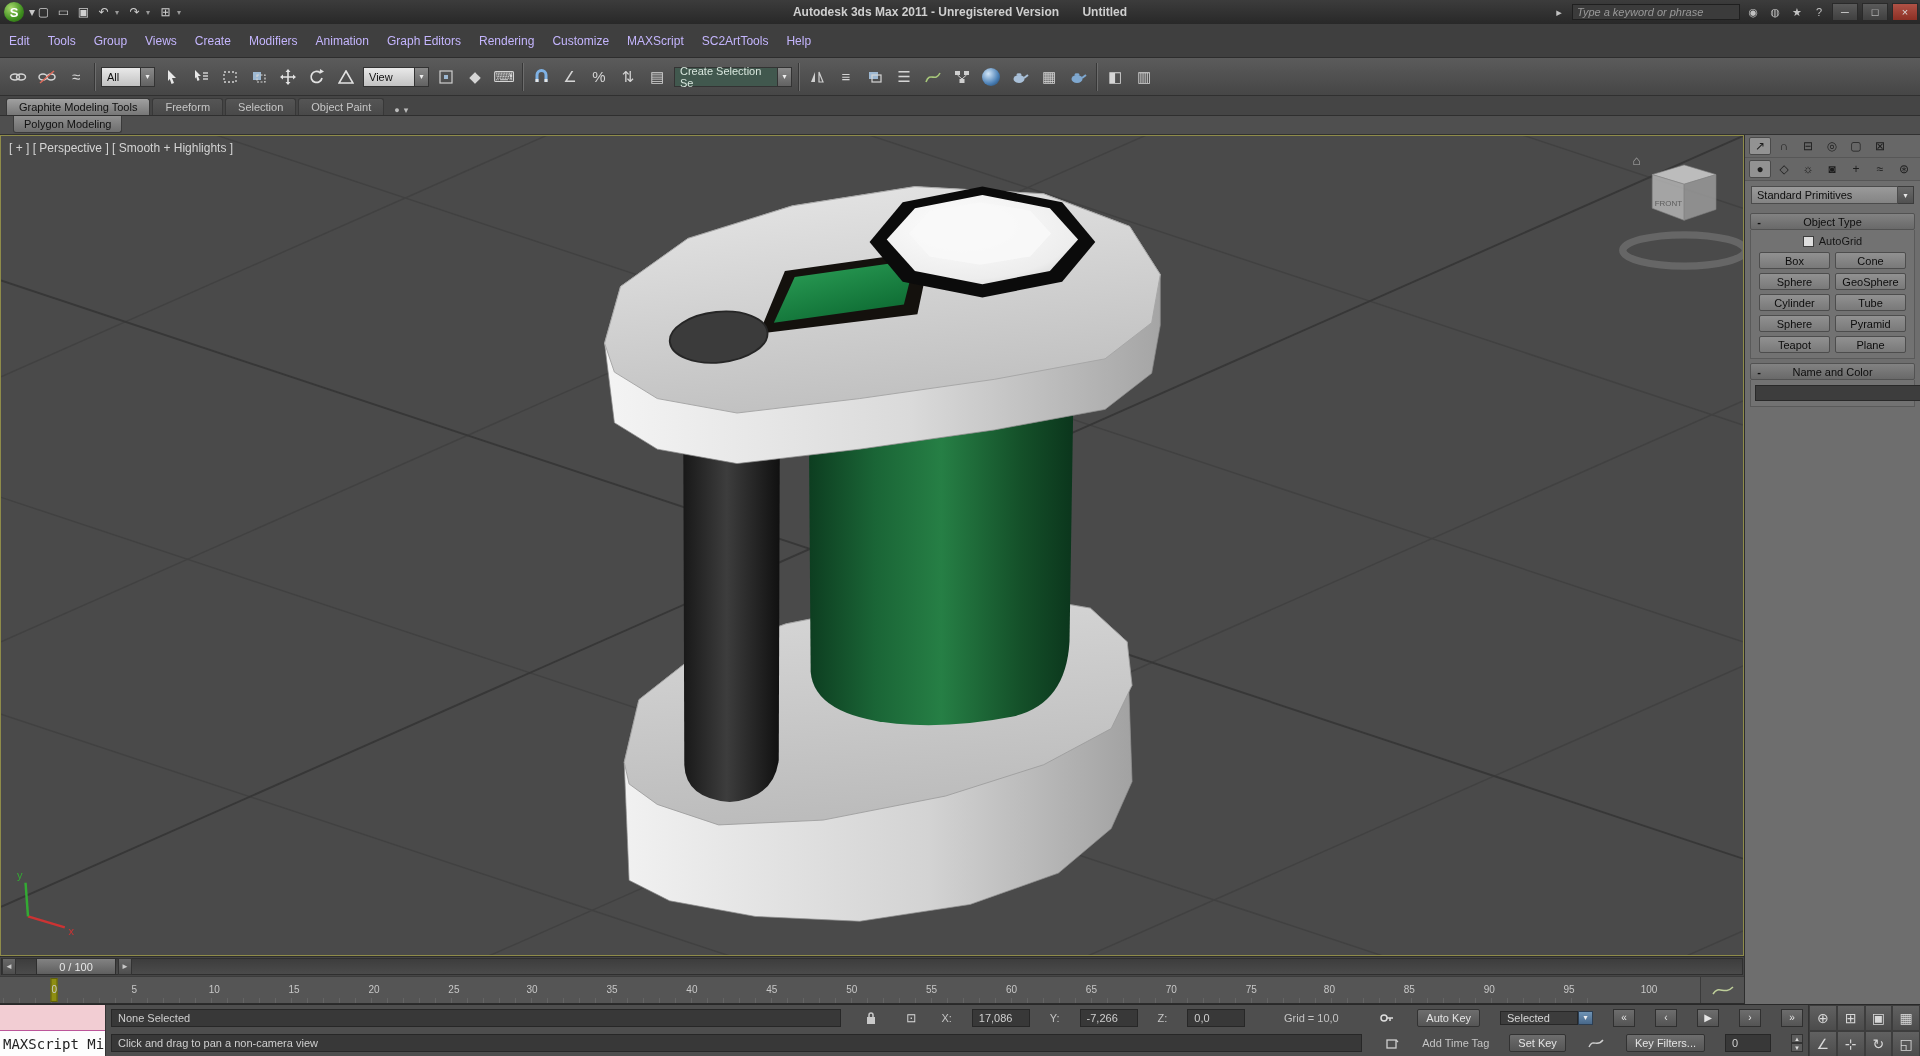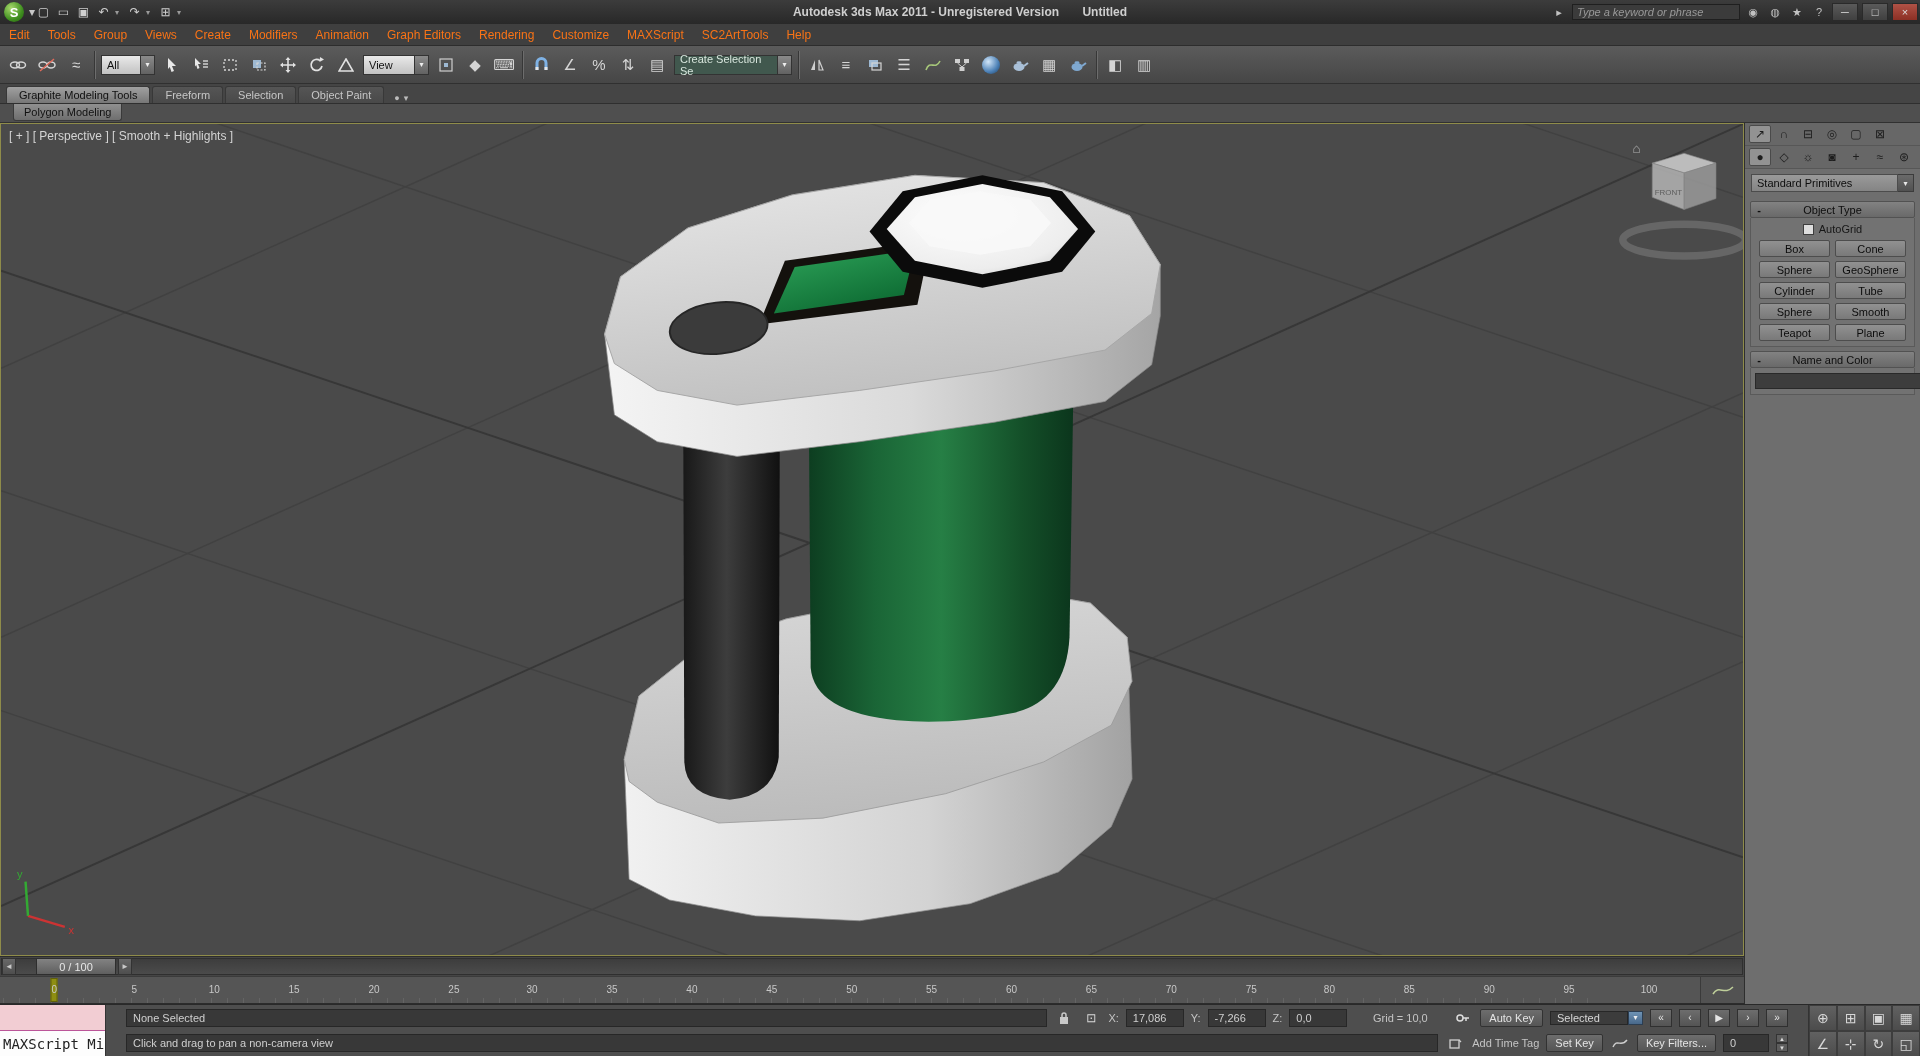--- a/index.html
+++ b/index.html
@@ -16,21 +16,21 @@
   .tb-title { position:absolute; left:0; right:0; text-align:center; font-weight:bold; color:#cfcfcf; pointer-events:none; }
   .tb-title span { margin:0 10px; }
   .tb-right { margin-left:auto; display:flex; align-items:center; gap:4px; padding-right:2px; z-index:2; }
   .search-box { width:168px; height:16px; background:#3b3b3b; border:1px solid #1f1f1f; color:#bbb; font-size:11px; font-style:italic; padding:0 4px; }
   .search-box::placeholder { color:#999; font-style:italic; }
   .tb-right .ticon { width:18px; height:18px; display:flex; align-items:center; justify-content:center; color:#c2c2c2; font-size:11px; }
   .win-btn { width:26px; height:18px; display:flex; align-items:center; justify-content:center; background:linear-gradient(#5a5a5a,#404040); border:1px solid #2a2a2a; color:#ddd; font-size:11px; }
   .win-btn.close { background:linear-gradient(#b05246,#8c2f24); }
 
   
-  .menubar { height:22px; background:#3f3f3f; border-bottom:1px solid #2d2d2d; display:flex; align-items:center; color:#f97316; font-size:12px; flex:0 0 auto; }
+  .menubar { height:34px; background:#3f3f3f; border-bottom:1px solid #2d2d2d; display:flex; align-items:center; color:#c4b5fd; font-size:12px; flex:0 0 auto; }
   .menu-item { padding:2px 9px; }
 
   
   .toolbar { height:38px; background:linear-gradient(#5b5b5b,#464646); border-bottom:1px solid #303030; display:flex; align-items:center; gap:1px; padding:0 4px; flex:0 0 auto; }
   .tbi { width:28px; height:28px; display:flex; align-items:center; justify-content:center; color:#d5d5d5; font-size:15px; border-radius:2px; flex:0 0 auto; }
   .tbi svg { display:block; }
   .tb-sep { width:1px; height:28px; background:#373737; box-shadow:1px 0 0 #6d6d6d; margin:0 3px; flex:0 0 auto; }
   .tb-dd { height:20px; display:flex; align-items:stretch; margin:0 2px; flex:0 0 auto; }
   .tb-dd .dd-field { background:linear-gradient(#e9e9e9,#c2c2c2); border:1px solid #333; color:#111; font-size:11px; display:flex; align-items:center; padding:0 5px; }
   .tb-dd .dd-btn { width:14px; background:linear-gradient(#8a8a8a,#626262); border:1px solid #333; border-left:none; color:#eee; font-size:8px; display:flex; align-items:center; justify-content:center; }
@@ -68,21 +68,21 @@
   .tick { position:absolute; top:7px; transform:translateX(-50%); }
   .frame-marker { position:absolute; left:3.2%; top:1px; bottom:1px; width:7px; transform:translateX(-50%); background:#8e8e12; border:1px solid #60600a; }
   .ruler-end { width:44px; border-left:1px solid #3a3a3a; display:flex; align-items:center; justify-content:center; background:#525252; }
 
   
   .statusbar { height:52px; background:#4e4e4e; border-top:1px solid #292929; display:flex; font-size:11px; color:#d0d0d0; flex:0 0 auto; }
   .listener { width:106px; display:flex; flex-direction:column; border-right:1px solid #333; flex:0 0 auto; }
   .listener .pink { flex:1; background:#f2cdd3; border-bottom:1px solid #b59; }
   .listener .white { flex:1; background:#fdfdfd; color:#222; font-family:"DejaVu Sans Mono", monospace; font-size:14px; display:flex; align-items:center; padding-left:3px; }
   .status-main { flex:1 1 auto; min-width:0; display:flex; flex-direction:column; }
-  .srow { flex:1; display:flex; align-items:center; gap:7px; padding:0 20px; }
+  .srow { flex:1; display:flex; align-items:center; gap:20px; padding:0 5px; }
   .sfield { background:#383838; border:1px solid #272727; height:18px; display:flex; align-items:center; padding:0 6px; color:#cfcfcf; }
   .grow { flex:1 1 auto; min-width:0; }
   .coordf { width:58px; flex:0 0 auto; }
   .slabel { color:#c4c4c4; flex:0 0 auto; }
   .sbtn { background:linear-gradient(#6d6d6d,#555); border:1px solid #323232; border-radius:2px; height:18px; padding:0 8px; display:flex; align-items:center; color:#e4e4e4; flex:0 0 auto; }
   .sicon { width:20px; height:18px; display:flex; align-items:center; justify-content:center; color:#d8d8d8; flex:0 0 auto; font-size:12px; }
   .sdd { display:flex; height:14px; flex:0 0 auto; }
   .sdd .dd-field { background:#3c3c3c; border:1px solid #272727; color:#d7d7d7; display:flex; align-items:center; padding:0 6px; width:78px; }
   .sdd .dd-btn { width:15px; background:linear-gradient(#6f93b4,#48688a); border:1px solid #2c3e52; color:#eee; font-size:8px; display:flex; align-items:center; justify-content:center; }
   .tbtn { width:22px; height:18px; background:linear-gradient(#6d6d6d,#545454); border:1px solid #303030; color:#e6e6e6; display:flex; align-items:center; justify-content:center; font-size:10px; flex:0 0 auto; }
@@ -478,21 +478,21 @@
           <span>AutoGrid</span>
         </div>
         <div class="btn-grid">
           <span class="cp-btn">Box</span>
           <span class="cp-btn">Cone</span>
           <span class="cp-btn">Sphere</span>
           <span class="cp-btn">GeoSphere</span>
           <span class="cp-btn">Cylinder</span>
           <span class="cp-btn">Tube</span>
           <span class="cp-btn">Sphere</span>
-          <span class="cp-btn">Smooth</span>
+          <span class="cp-btn">Pyramid</span>
           <span class="cp-btn">Teapot</span>
           <span class="cp-btn">Plane</span>
         </div>
       </div>
       <div class="rollout-header">
         <span class="rh-minus">-</span>
         <span class="rh-title">Name and Color</span>
       </div>
       <div class="rollout-body">
         <div class="name-row">

